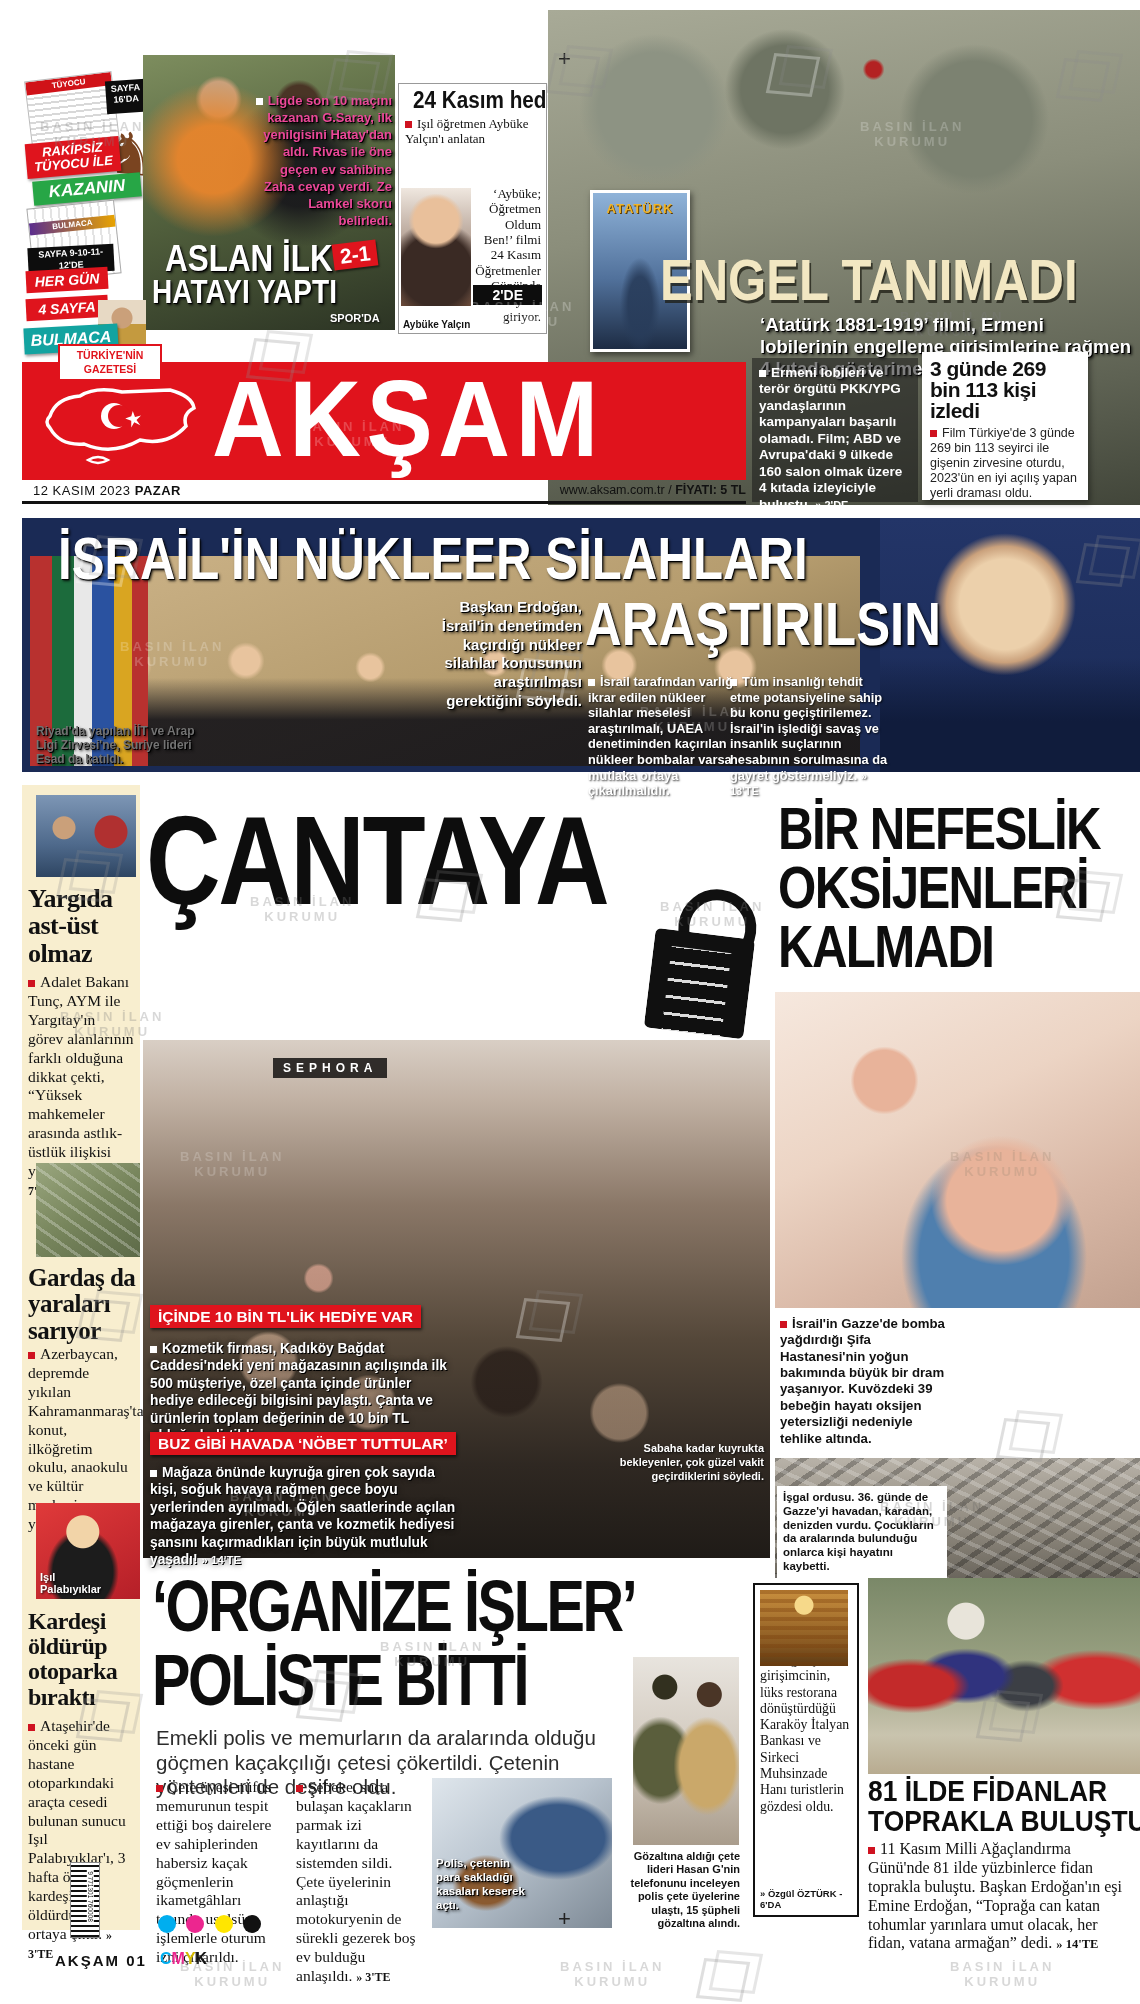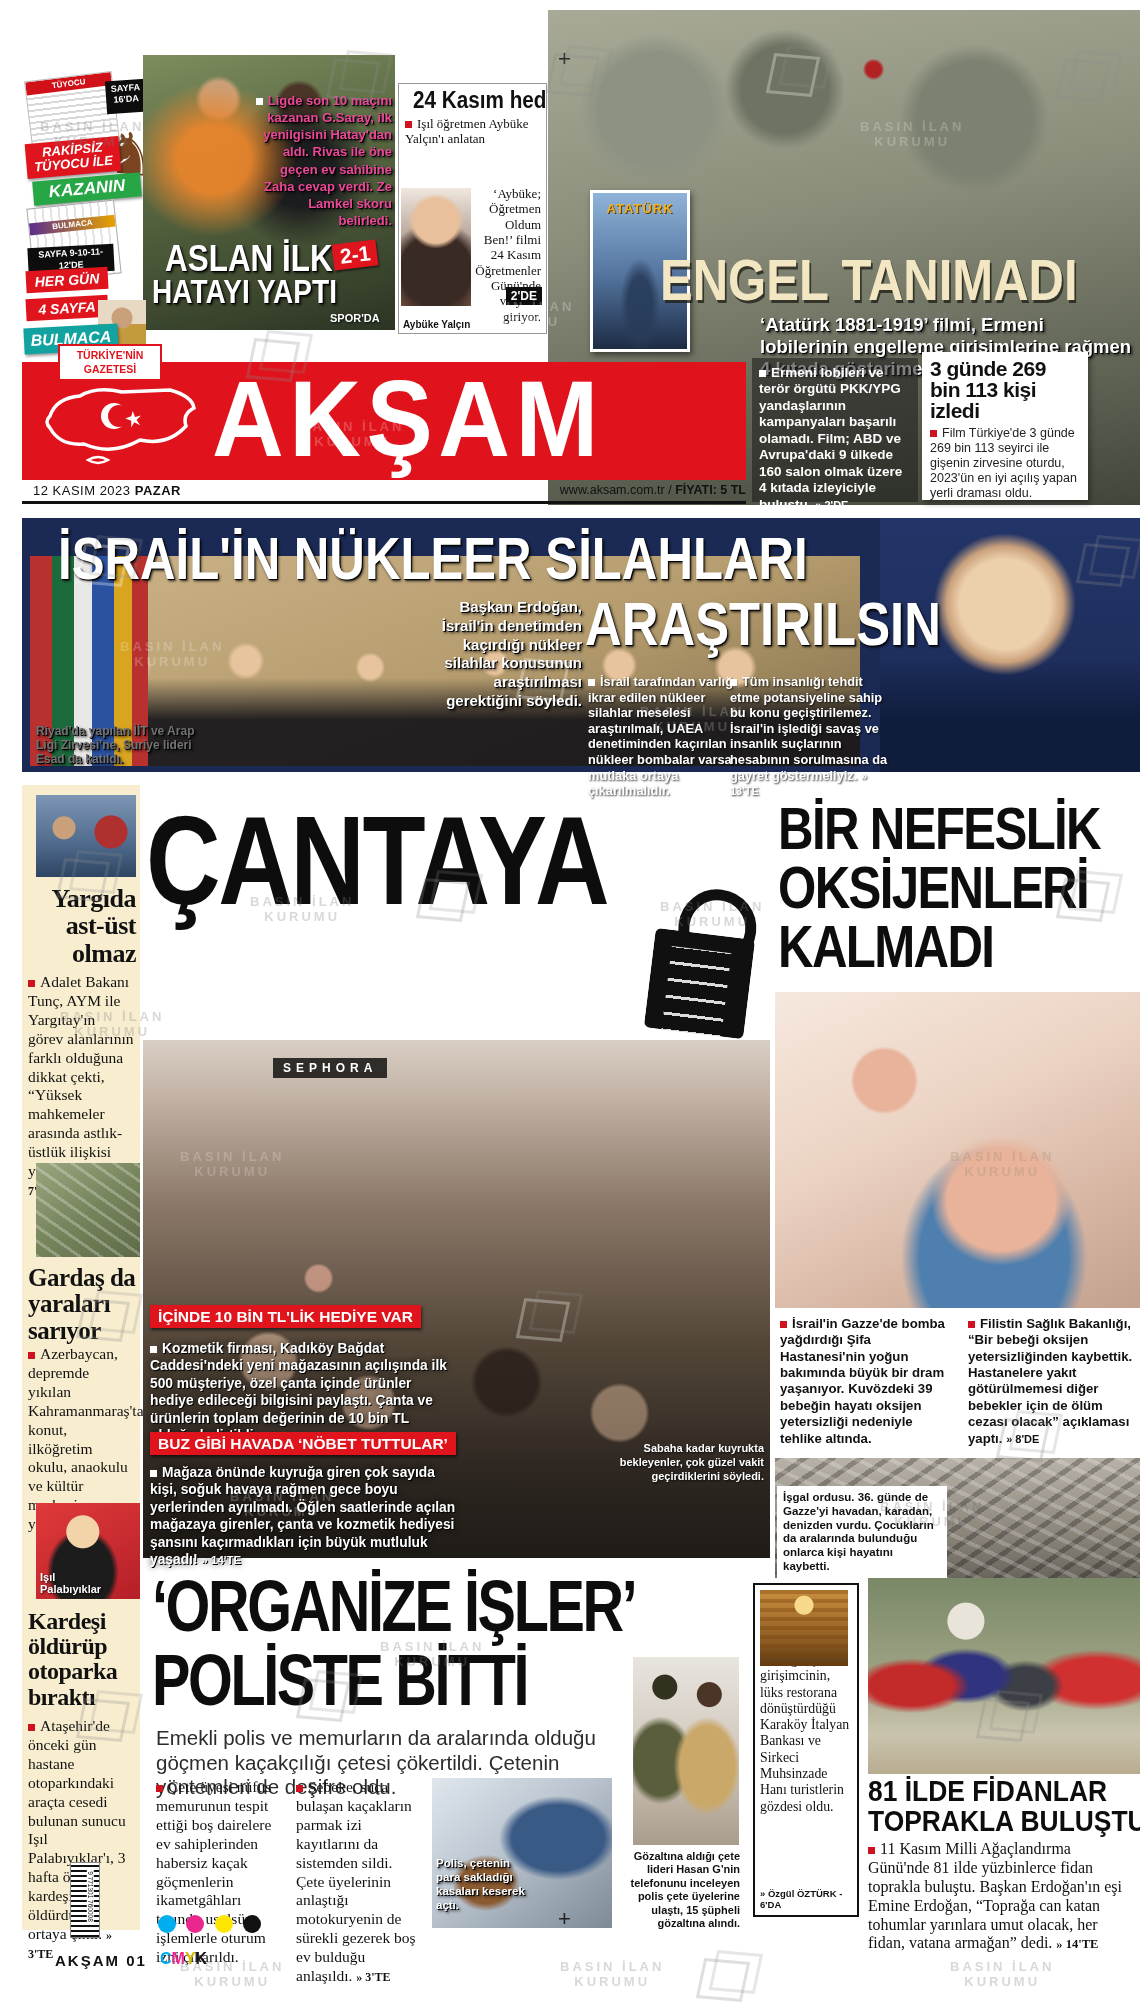--- a/index.html
+++ b/index.html
@@ -78,21 +78,21 @@
     <div class="sf" style="margin:2px 6px;font-size:13px;line-height:1.18;">
       <span class="sq sm"></span><span>Işıl öğretmen Aybüke Yalçın'ı anlatan</span>
     </div>
     <div style="position:absolute;left:0;top:100px;bottom:20px;width:100%;">
       <div class="photo" style="left:2px;top:4px;width:70px;height:118px;background:
            radial-gradient(circle at 50% 28%,#e9c09b 0 24%,transparent 30%),
            radial-gradient(circle at 50% 70%,#3a2a24 0 40%,transparent 55%),
            linear-gradient(#efe7df,#6b4a38);"></div>
       <div class="sf" style="position:absolute;left:76px;top:2px;width:66px;font-size:13px;line-height:1.18;text-align:right;">‘Aybüke; Öğretmen Oldum Ben!’ filmi 24 Kasım Öğretmenler Günü'nde vizyona giriyor.</div>
     </div>
-    <div class="abs badge-black" style="right:4px;bottom:28px;font-size:12px;padding:2px 5px;">2'DE</div>
+    <div class="abs badge-black" style="right:4px;bottom:28px;font-size:14px;padding:2px 19px;">2'DE</div>
     <div style="position:absolute;left:4px;bottom:3px;font-size:10px;font-weight:900;">Aybüke Yalçın</div>
   </div>
 
   <div class="photo" style="left:548px;top:10px;width:592px;height:495px;background:
        radial-gradient(circle at 18% 20%,#8d9383 0 9%,transparent 12%),
        radial-gradient(circle at 40% 16%,#6e7463 0 8%,transparent 11%),
        radial-gradient(circle at 72% 22%,#7c8271 0 10%,transparent 13%),
        radial-gradient(circle at 55% 12%,#b32222 0 1.4%,transparent 2%),
        linear-gradient(170deg,#a8aa97 0%,#8b8e7b 40%,#5e6253 78%,#42463a 100%);"></div>
   <span class="abs plus" style="left:558px;top:46px;"></span>
@@ -166,21 +166,21 @@
        radial-gradient(circle at 48% 34%,#ecd0ab 0 21%,#caa17c 27%,transparent 33%),
        radial-gradient(circle at 48% 24%,#d8dde2 0 9%,transparent 12%),
        linear-gradient(rgba(26,42,85,0) 55%,#101c3c 80%),
        linear-gradient(#233568,#1a2a55);"></div>
 
   <div class="abs" style="left:22px;top:785px;width:118px;height:1145px;background:#f8eecf;">
     <div class="photo" style="left:14px;top:10px;width:100px;height:82px;background:
          radial-gradient(circle at 75% 45%,#b03030 0 16px,transparent 17px),
          radial-gradient(circle at 28% 40%,#caa07a 0 11px,transparent 12px),
          linear-gradient(#7d96b5 0%,#4f6a8c 60%,#2e4562 100%);"></div>
-    <div class="sf" style="position:absolute;left:6px;top:100px;width:108px;font-size:26px;font-weight:900;line-height:1.05;letter-spacing:-.5px;text-align:right;">Yargıda ast-üst olmaz</div>
+    <div class="sf" style="position:absolute;left:6px;top:100px;width:108px;font-size:26px;font-weight:900;line-height:1.05;letter-spacing:-.5px;">Yargıda ast-üst olmaz</div>
     <div class="sf" style="position:absolute;left:6px;top:188px;width:106px;font-size:15.5px;line-height:1.22;">
       <span class="sq sm"></span><span>Adalet Bakanı Tunç, AYM ile Yargıtay'ın görev alanlarının farklı olduğuna dikkat çekti, “Yüksek mahkemeler arasında astlık-üstlük ilişkisi yoktur” dedi.</span>
       <b style="font-size:12px;">» 7'DE</b>
     </div>
     <div class="photo" style="left:14px;top:378px;width:104px;height:94px;background:
          repeating-linear-gradient(35deg,rgba(255,255,255,.25) 0 3px,transparent 3px 12px),
          linear-gradient(145deg,#9aa67e 0%,#77855c 50%,#5d6a48 100%);"></div>
     <div class="sf" style="position:absolute;left:6px;top:480px;width:112px;font-size:25px;font-weight:900;line-height:1.05;letter-spacing:-.5px;">Gardaş da yaraları sarıyor</div>
     <div class="sf" style="position:absolute;left:6px;top:560px;width:106px;font-size:15.5px;line-height:1.22;">
       <span class="sq sm"></span><span>Azerbaycan, depremde yıkılan Kahramanmaraş'ta konut, ilköğretim okulu, anaokulu ve kültür merkezi yapacak.</span>
@@ -232,24 +232,20 @@
     <div><span class="cx" style="transform:scaleX(.82);letter-spacing:-2px;">OKSİJENLERİ</span></div>
     <div><span class="cx" style="transform:scaleX(.82);letter-spacing:-2px;">KALMADI</span></div>
   </div>
   <div class="photo" style="left:775px;top:992px;width:365px;height:316px;background:
        radial-gradient(circle at 30% 28%,#e8b39a 0 30px,transparent 34px),
        radial-gradient(ellipse at 62% 66%,#e8b39a 0 17%,transparent 22%),
        radial-gradient(ellipse at 60% 84%,#4f7fae 0 24%,transparent 30%),
        linear-gradient(155deg,#f6e8de 0%,#ecd4c4 40%,#d9b8a6 70%,#c2a18f 100%);"></div>
   <div class="abs" style="left:780px;top:1316px;width:178px;font-weight:700;font-size:13.2px;line-height:1.24;color:#111;">
     <span class="sq sm"></span><span>İsrail'in Gazze'de bomba yağdırdığı Şifa Hastanesi'nin yoğun bakımında büyük bir dram yaşanıyor. Kuvözdeki 39 bebeğin hayatı oksijen yetersizliği nedeniyle tehlike altında.</span>
-  </div>
-  <div class="abs" style="left:968px;top:1316px;width:172px;font-weight:700;font-size:13.2px;line-height:1.24;color:#111;">
-    <span class="sq sm"></span><span>Filistin Sağlık Bakanlığı, “Bir bebeği oksijen yetersizliğinden kaybettik. Hastanelere yakıt götürülmemesi diğer bebekler için de ölüm cezası olacak” açıklaması yaptı.</span>
-    <b style="font-size:11px;">» 8'DE</b>
   </div>
   <div class="photo" style="left:775px;top:1458px;width:365px;height:120px;background:
        repeating-linear-gradient(25deg,rgba(255,255,255,.2) 0 4px,transparent 4px 14px),
        repeating-linear-gradient(-35deg,rgba(0,0,0,.25) 0 5px,transparent 5px 16px),
        linear-gradient(#b8b2a8,#8d877c 60%,#6b665d);"></div>
   <div class="abs" style="left:777px;top:1486px;width:158px;background:#fff;padding:5px 6px;font-weight:700;font-size:11.5px;line-height:1.2;color:#111;">İşgal ordusu. 36. günde de Gazze'yi havadan, karadan, denizden vurdu. Çocukların da aralarında bulunduğu onlarca kişi hayatını kaybetti.</div>
 
   <div class="abs" style="left:152px;top:1570px;color:#0d0d0d;font-size:72px;line-height:1;">
     <span class="cx" style="transform:scaleX(.8);letter-spacing:-3px;">‘ORGANİZE İŞLER’</span>
   </div>

